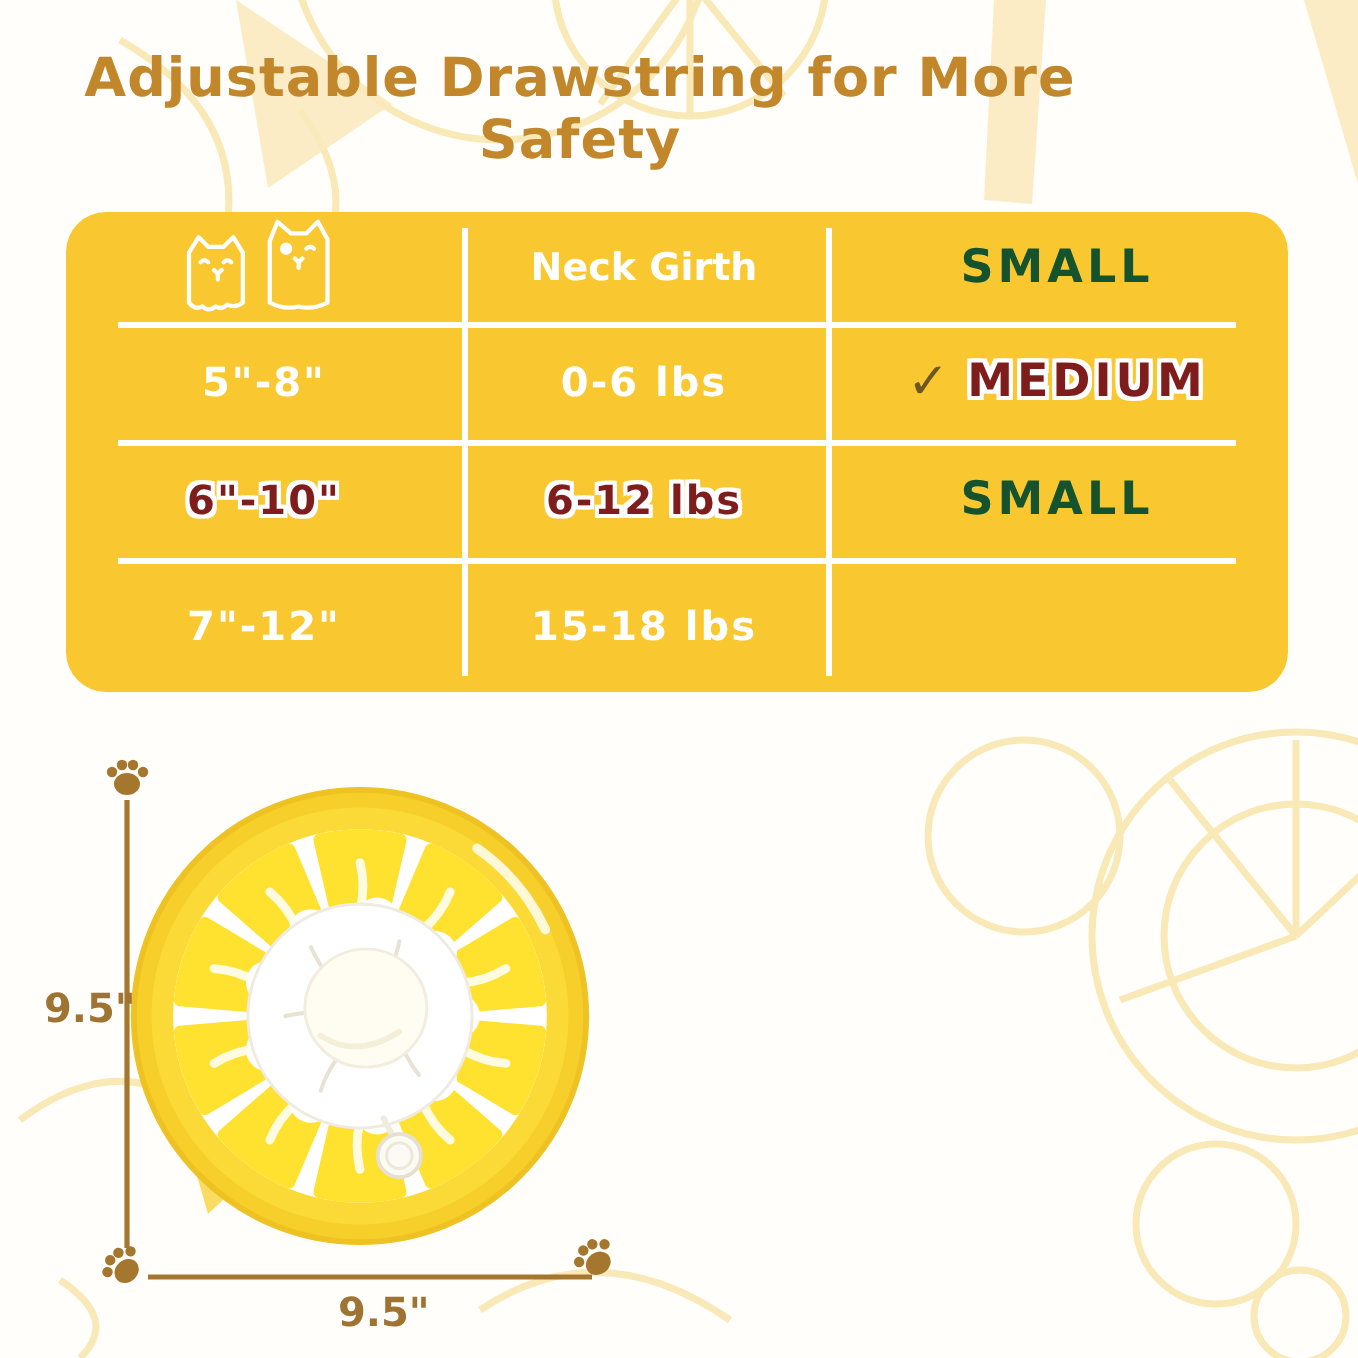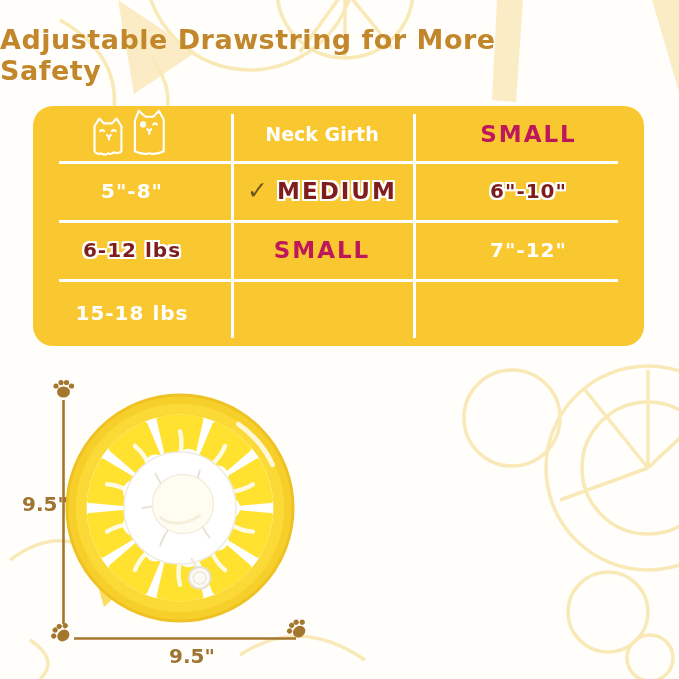--- a/index.html
+++ b/index.html
@@ -5,42 +5,42 @@
   html,body{margin:0;padding:0;}
   .page{
     position:relative;width:679px;height:679px;overflow:hidden;
     background:#FFFEFA;
     font-family:"DejaVu Sans", sans-serif;
   }
   .bg-doodles{position:absolute;left:0;top:0;z-index:0;}
   .content{position:absolute;left:0;top:0;width:100%;height:100%;z-index:1;}
 
   .title{
-    position:absolute;left:0;top:24px;width:580px;text-align:left;
+    position:absolute;left:0;top:24px;width:580px;text-align:center;
     font-size:27px;font-weight:bold;color:#C2862B;letter-spacing:.5px;
   }
 
   
   .size-table{
     position:absolute;left:33px;top:106px;width:611px;height:240px;
     background:#F9C831;border-radius:20px;
     display:grid;
     grid-template-columns:198px 182px 231px;
     grid-template-rows:55px 59px 59px 67px;
   }
   .cell{display:flex;align-items:center;justify-content:center;}
   .divider-v{position:absolute;top:8px;bottom:8px;width:2.5px;background:#fff;}
   .divider-v.v1{left:198px;}
   .divider-v.v2{left:380px;}
   .divider-h{position:absolute;left:26px;right:26px;height:2.5px;background:#fff;}
   .divider-h.h1{top:55px;}
   .divider-h.h2{top:114px;}
   .divider-h.h3{top:173px;}
   .th{color:#fff;font-weight:bold;font-size:19px;}
-  .size-label{color:#be185d;font-weight:bold;font-size:23px;letter-spacing:2px;}
+  .size-label{color:#14532d;font-weight:bold;font-size:23px;letter-spacing:2px;}
   .val{color:#fff;font-weight:bold;font-size:20px;letter-spacing:1px;}
   .selected-row .size-label,.selected-row .val{
     color:#7f1d1d;
     text-shadow:-2px -2px 0 #fff,2px -2px 0 #fff,-2px 2px 0 #fff,2px 2px 0 #fff,
                 0 -2px 0 #fff,0 2px 0 #fff,-2px 0 0 #fff,2px 0 0 #fff;
   }
   .checkmark{
     color:#6E5620;font-size:25px;font-weight:bold;margin-right:9px;
     text-shadow:none;
   }
@@ -116,20 +116,21 @@
               <path d="M13 19 L15 21 L17 19"></path>
               <path d="M15 21 L15 24"></path>
             </g>
           </g>
         </svg>
       </div>
       <div class="cell th">Neck Girth</div>
 
       <div class="cell size-label">SMALL</div>
       <div class="cell val">5"-8"</div>
+      <div class="cell val">0-6 lbs</div>
 
       <div class="cell selected-row">
         <span class="checkmark">✓</span>
         <span class="size-label">MEDIUM</span>
       </div>
       <div class="cell val selected-row">
           <span class="val">6"-10"</span>
         </div>
       <div class="cell val selected-row">
           <span class="val">6-12 lbs</span>

